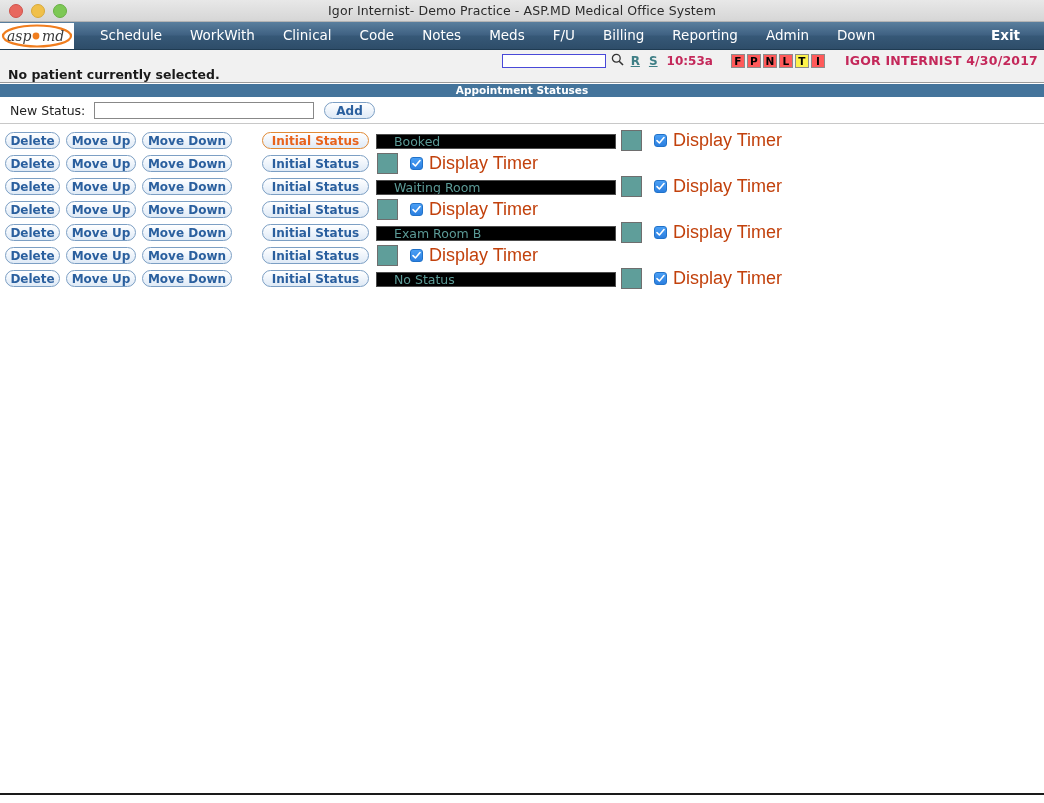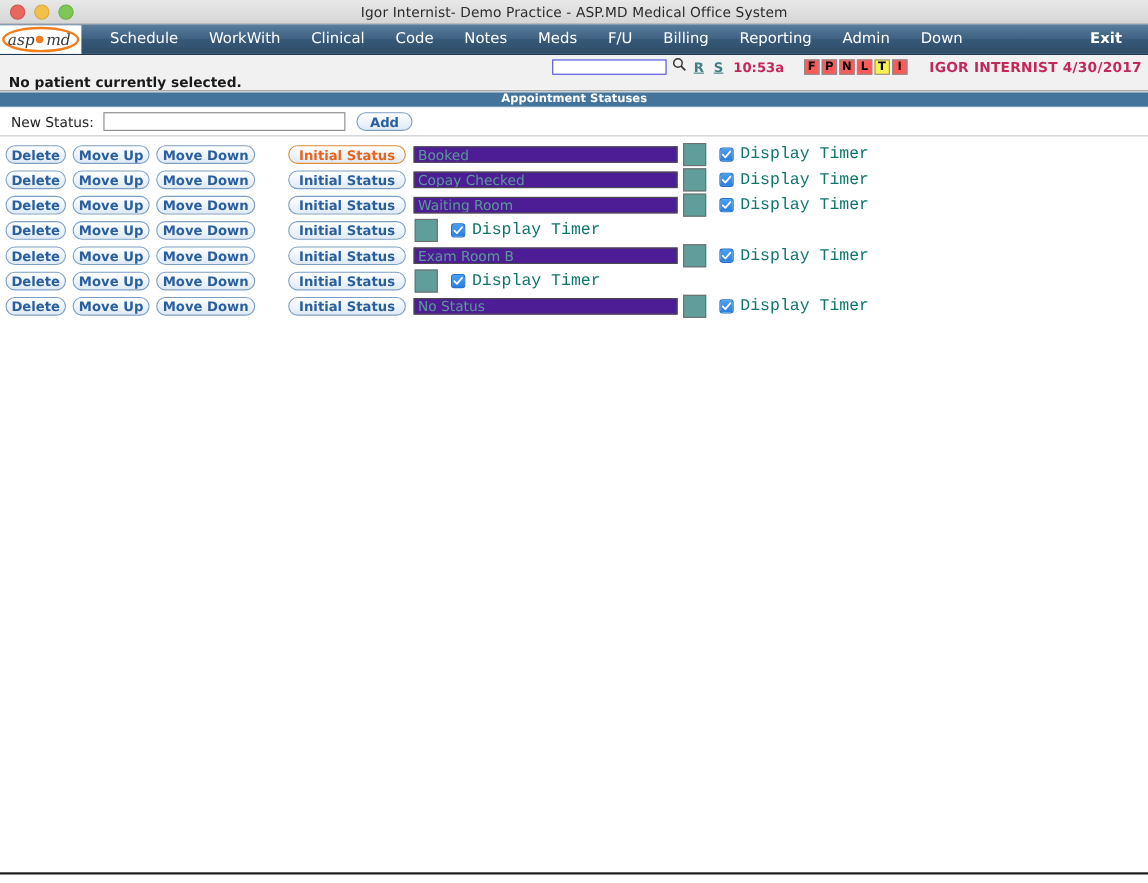--- a/index.html
+++ b/index.html
@@ -278,25 +278,25 @@
   }
   .namecell {
     width: 240px;
     flex: 0 0 auto;
     margin-left: 4px;
   }
   .statusname-input {
     width: 240px;
     height: 15px;
     border: 1px solid #4d4d4d;
-    background: #4c1d95;
+    background: #000000;
     color: #5b9a96;
     font-size: 12.5px;
     font-weight: normal;
-    padding: 0 3px;
+    padding: 0 17px;
     box-sizing: border-box;
     outline: none;
     font-family: "DejaVu Sans", "Liberation Sans", sans-serif;
   }
   .swatch {
     width: 21px;
     height: 21px;
     border: 1px solid #6e6e6e;
     margin-left: 5px;
     box-sizing: border-box;
@@ -317,23 +317,23 @@
     border: 1px solid #2172c9;
     display: flex;
     align-items: center;
     justify-content: center;
     box-sizing: border-box;
     cursor: pointer;
     flex: 0 0 auto;
   }
   .cbx svg { display: block; }
   .timerlabel {
-    font-size: 15px;
-    color: #0f766e;
-    font-family: Liberation Mono, monospace;
+    font-size: 18px;
+    color: #c2410c;
+    font-family: Liberation Sans, sans-serif;
   }
 
   .content {
     background: #ffffff;
     height: 697px;
     border-bottom: 2px solid #1a1a1a;
     box-sizing: border-box;
   }
 </style>
 </head>
@@ -439,23 +439,20 @@
 
       <div class="statusrow">
         <div class="btncell">
           <span class="pill btn-delete">Delete</span>
           <span class="pill btn-moveup">Move Up</span>
           <span class="pill btn-movedown">Move Down</span>
         </div>
         <div class="initcell">
           <span class="pill btn-initial">Initial Status</span>
         </div>
-        <div class="namecell">
-          <input class="statusname-input" type="text" value="Copay Checked" style="">
-        </div>
         <span class="swatch" style="background:#5f9e9a"></span>
         <div class="timercell">
           <span class="cbx">
             <svg width="9" height="9" viewBox="0 0 9 9">
               <polyline points="1,4.6 3.4,7 8,1.6" fill="none" stroke="#ffffff" stroke-width="1.6" stroke-linecap="round" stroke-linejoin="round"></polyline>
             </svg>
           </span>
           <span class="timerlabel">Display Timer</span>
         </div>
       </div>

